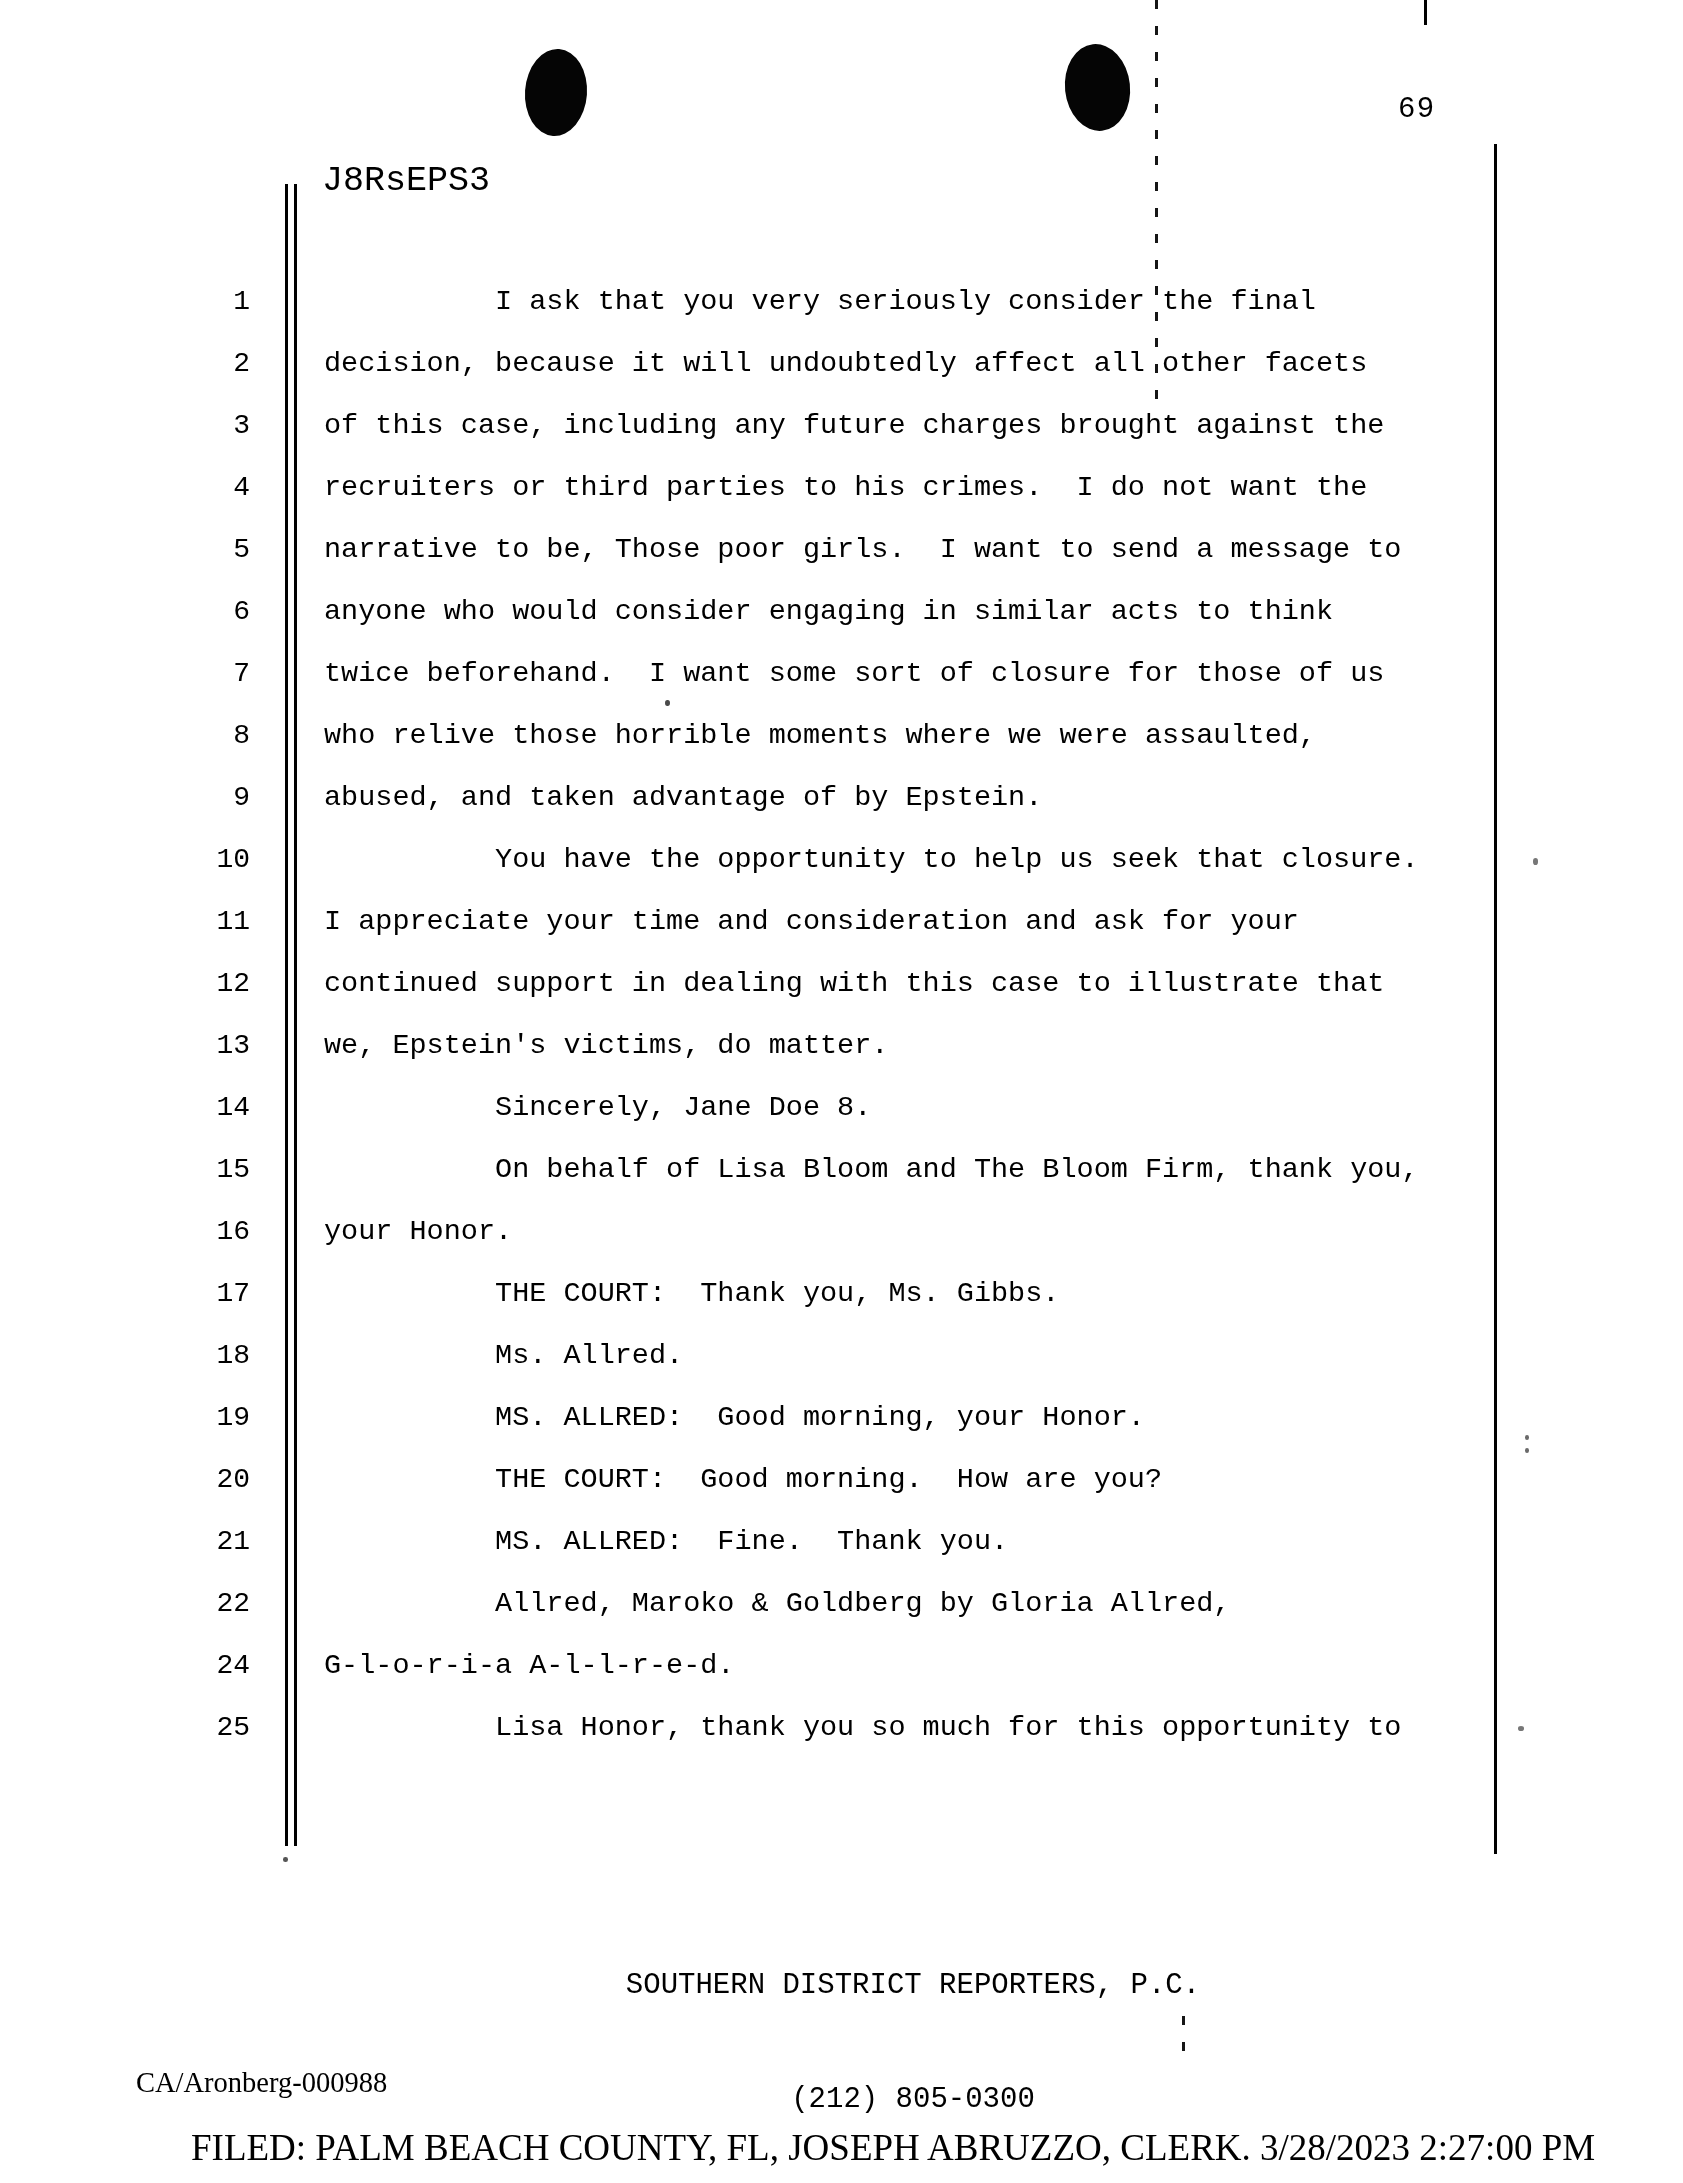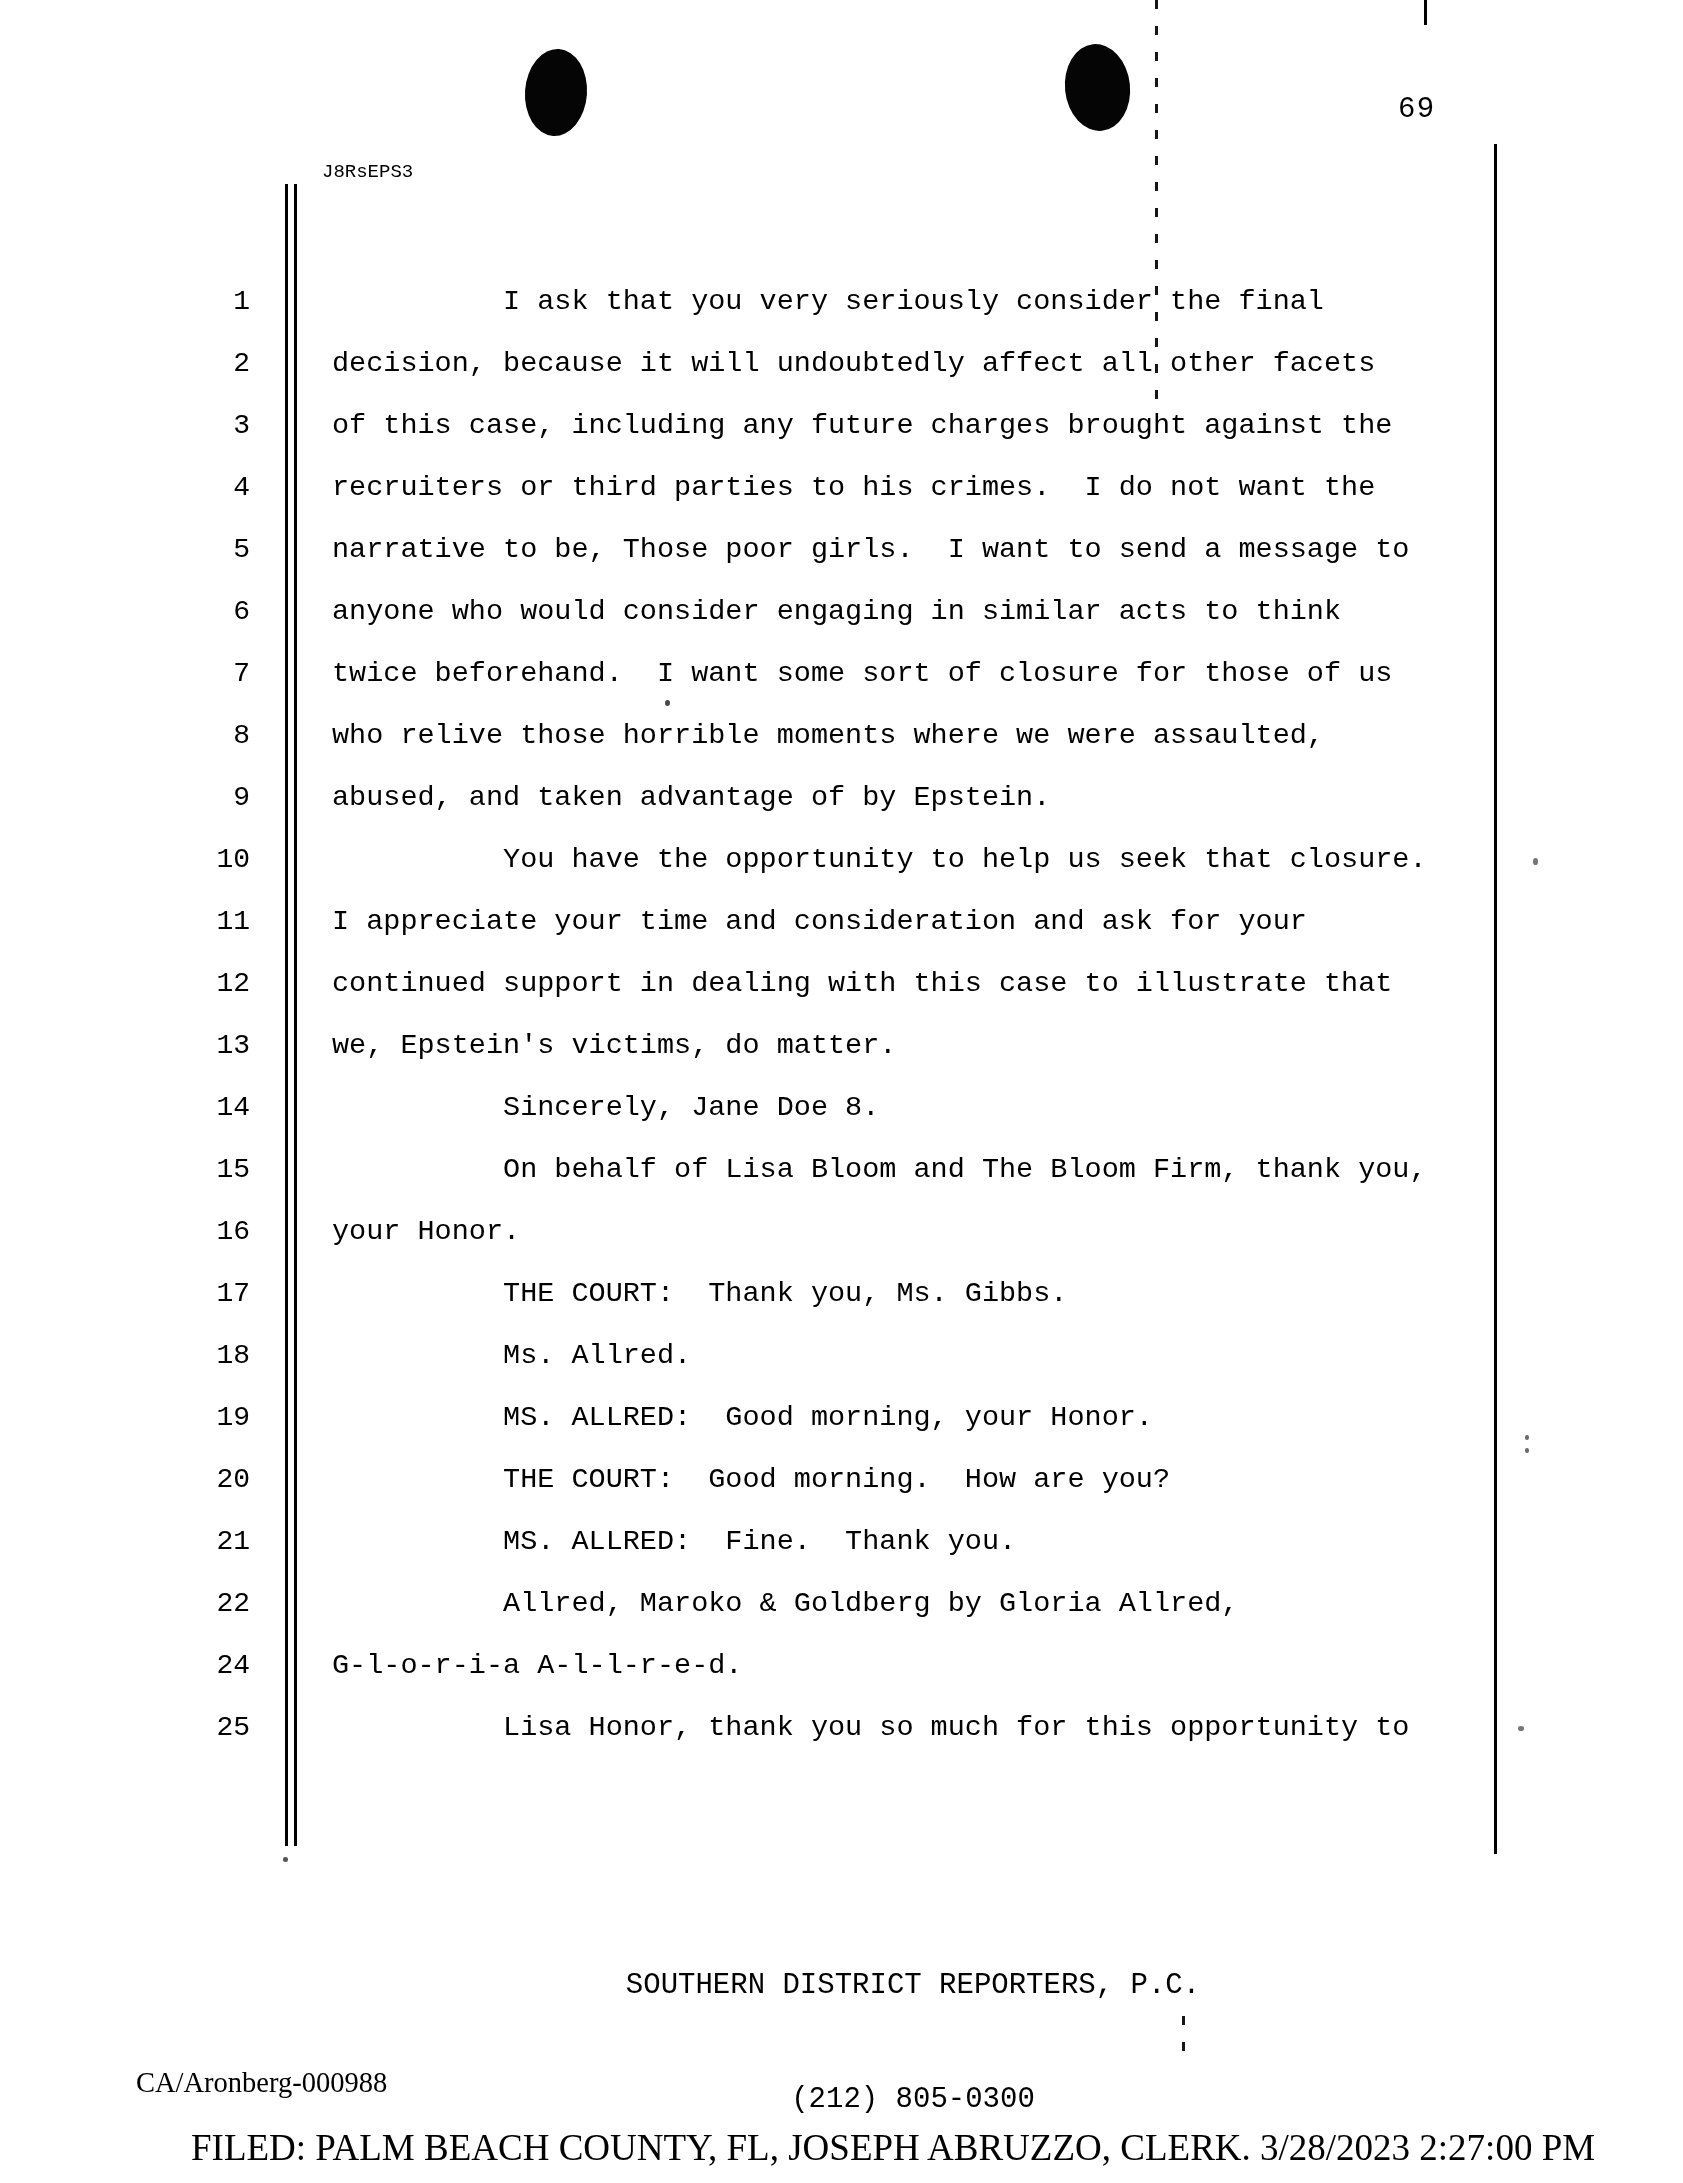--- a/index.html
+++ b/index.html
@@ -23,32 +23,32 @@
   .dash-v.top    { left:1155px; top:0;      height:404px; }
   .dash-v.bottom { left:1182px; top:2016px; height:42px;  }
   .tick-top-right { position:absolute; left:1424px; top:0; width:2.6px; height:25px; background:#000; }
   
   .vrule { position:absolute; background:#000; }
   .rule-left-a { left:285px; top:184px; width:2.6px; height:1662px; }
   .rule-left-b { left:294px; top:184px; width:2.6px; height:1662px; }
   .rule-right  { left:1494px; top:144px; width:3.3px; height:1710px; }
   
   .page-number { position:absolute; left:1398px; top:93px; font-size:29px; letter-spacing:1.3px; }
-  .header-id   { position:absolute; left:322px;  top:161px; font-size:19px; }
+  .header-id   { position:absolute; left:322px;  top:161px; font-size:35px; }
   
   .line-numbers {
     position:absolute; left:0; top:271px; width:250px;
     font-size:28px; line-height:62px; text-align:right;
   }
   .line-numbers div { height:62px; }
   .body-text {
     position:absolute; left:324px; top:271px; width:1178px;
     font-size:28.5px; line-height:62px;
   }
-  .body-text div { height:62px; white-space:pre;margin-left:8px; }
+  .body-text div { height:62px; white-space:pre; }
   
   .footer {
     position:absolute; left:324px; top:1891px; width:1178px;
     font-size:29px; line-height:38px; text-align:center; white-space:pre;
   }
   
   .bates {
     position:absolute; left:136px; top:2067px;
     font-family:Liberation Serif, serif;
     font-size:28.5px; letter-spacing:0px;

